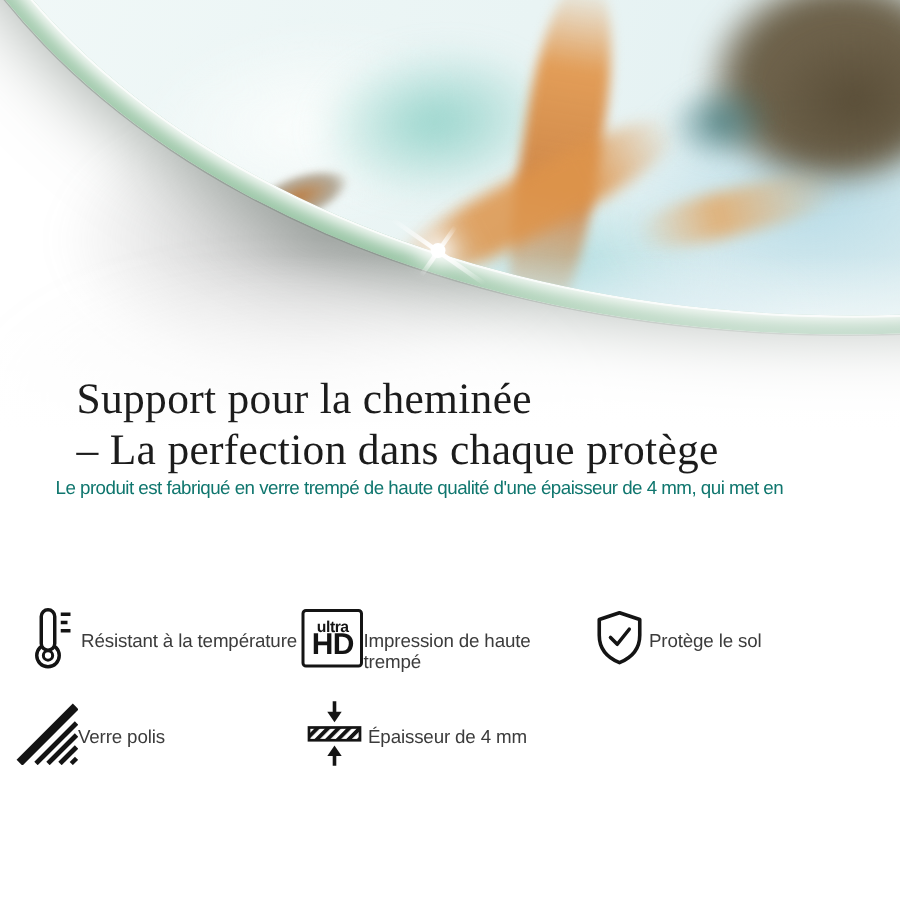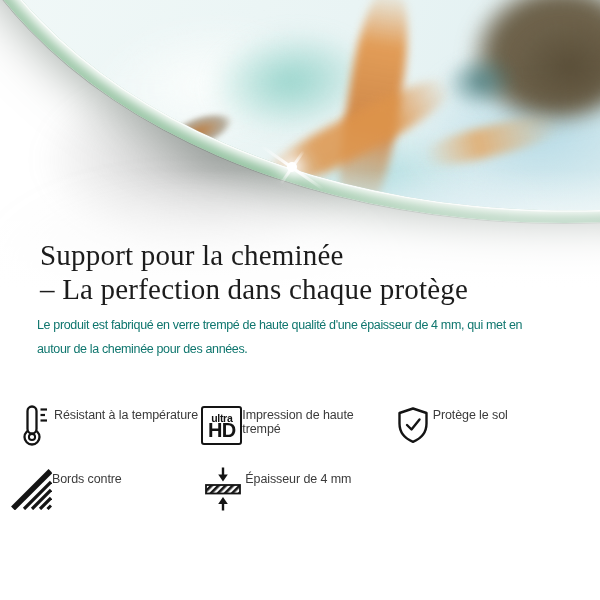--- a/index.html
+++ b/index.html
@@ -53,33 +53,33 @@
   .hero-fade{position:absolute;left:0;top:170px;width:600px;height:140px;
       background:linear-gradient(180deg,rgba(255,255,255,0) 0%,rgba(255,255,255,.75) 55%,#ffffff 85%);}
   .sparkle{position:absolute;left:252px;top:127px;width:80px;height:80px;}
   .ray{position:absolute;background:linear-gradient(90deg,rgba(255,255,255,0),#fff 45%,#fff 55%,rgba(255,255,255,0));}
   .ray1{left:2px;top:38.5px;width:76px;height:3px;transform:rotate(35deg);}
   .ray2{left:20px;top:39px;width:40px;height:2.5px;transform:rotate(-55deg);}
   .core{position:absolute;left:35px;top:35px;width:10px;height:10px;border-radius:50%;background:#fff;
       box-shadow:0 0 14px 5px rgba(255,255,255,.95);}
 
   
-  .title{position:absolute;left:36px;top:234px;margin:4px;font-family:"Liberation Serif",serif;
+  .title{position:absolute;left:36px;top:234px;margin:15px;font-family:"Liberation Serif",serif;
       font-weight:400;font-size:29px;line-height:34px;color:#1c1c1c;letter-spacing:.2px;}
   .title span{display:block;}
   .desc{position:absolute;left:37px;top:313px;color:#0f766e;font-size:12.5px;line-height:24px;
       letter-spacing:-.35px;}
   .pline{white-space:nowrap;}
 
   
   .features{position:absolute;left:10px;top:402px;width:574px;display:grid;
       grid-template-columns:1fr 1fr 1fr;row-gap:18px;}
   .feature{display:flex;flex-direction:row;align-items:flex-start;}
   .ficon{height:46px;display:flex;align-items:center;justify-content:center;color:#141414;}
-  .flabel{margin-top:6px;font-size:12.5px;color:#3b3b3b;letter-spacing:-.1px;}
+  .flabel{margin-top:18px;font-size:12.5px;color:#3b3b3b;letter-spacing:-.1px;}
   .hdbox{width:37px;height:35px;border:2.5px solid #141414;border-radius:3px;display:flex;
       flex-direction:column;align-items:center;justify-content:center;color:#141414;}
   .hd-top{font-size:10.5px;font-weight:700;line-height:10px;letter-spacing:-.3px;}
   .hd-bottom{font-size:20px;font-weight:700;line-height:15px;letter-spacing:-.5px;}
   svg{display:block;}
 </style>
 </head>
 <body>
 
 <div class="canvas">
@@ -111,21 +111,20 @@
     </div>
   </div>
 
   <h1 class="title">
     <span>Support pour la cheminée</span>
     <span>– La perfection dans chaque protège</span>
   </h1>
 
   <div class="desc">
     <div class="pline">Le produit est fabriqué en verre trempé de haute qualité d'une épaisseur de 4 mm, qui met en</div>
-    <div class="pline">autour de la cheminée pour des années.</div>
   </div>
 
   <div class="features">
 
     <div class="feature">
       <div class="ficon">
         <svg width="44" height="44" viewBox="0 0 44 44" fill="none" stroke="#141414">
           <circle cx="22" cy="34" r="7.5" fill="#ffffff" stroke-width="2.3"></circle>
           <rect x="17.5" y="3.5" width="9" height="27" rx="4.5" fill="#ffffff" stroke-width="2.3"></rect>
           <circle cx="22" cy="34" r="3.1" stroke-width="2"></circle>
@@ -161,21 +160,21 @@
     <div class="feature">
       <div class="ficon">
         <svg width="42" height="42" viewBox="0 0 42 42" stroke="#141414" stroke-linecap="butt">
           <line x1="3" y1="40.5" x2="40.5" y2="3" stroke-width="5.5"></line>
           <line x1="14" y1="41" x2="41" y2="14" stroke-width="3.2"></line>
           <line x1="22" y1="41" x2="41" y2="22" stroke-width="3.2"></line>
           <line x1="30" y1="41" x2="41" y2="30" stroke-width="3.2"></line>
           <line x1="37.5" y1="41" x2="41" y2="37.5" stroke-width="3"></line>
         </svg>
       </div>
-      <div class="flabel">Bords contre</div>
+      <div class="flabel">Verre polis</div>
     </div>
 
     <div class="feature">
       <div class="ficon">
         <svg width="44" height="46" viewBox="0 0 44 46">
           <defs>
             <pattern id="hatchp" width="5" height="5" patternUnits="userSpaceOnUse" patternTransform="rotate(45)">
               <rect width="5" height="5" fill="#ffffff"></rect>
               <rect width="2.6" height="5" fill="#141414"></rect>
             </pattern>

